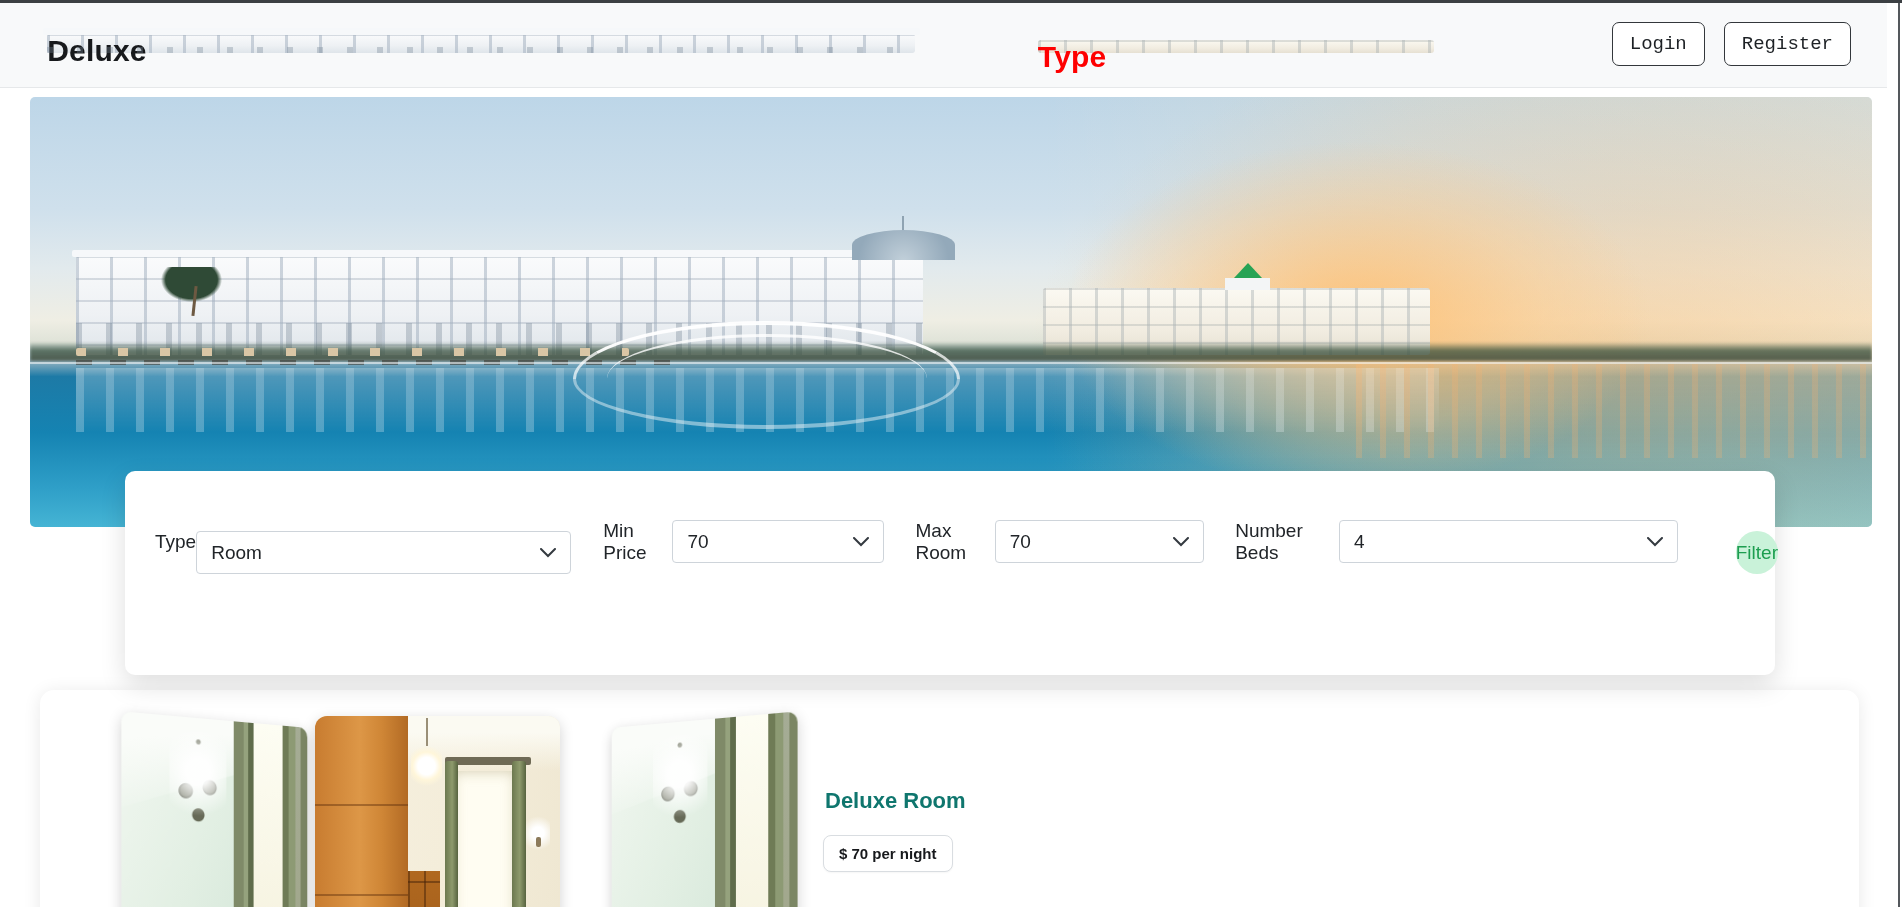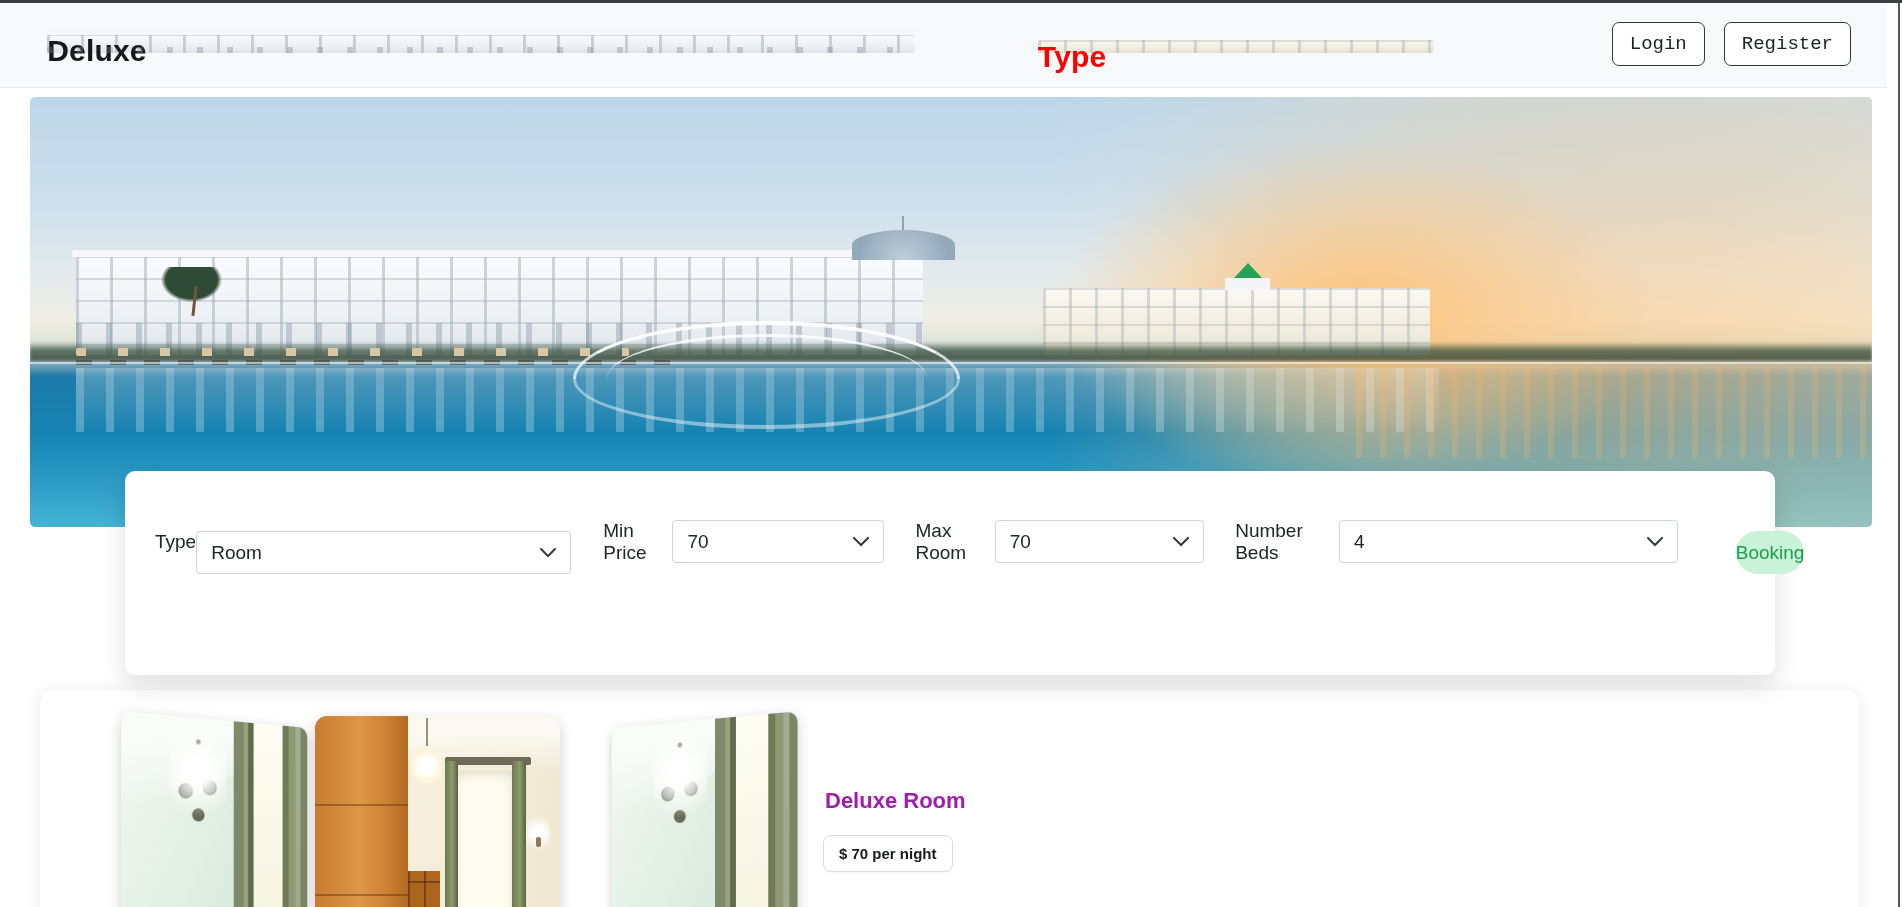--- a/index.html
+++ b/index.html
@@ -130,21 +130,21 @@
   .md-win { position:absolute; left:56%; top:16%; width:26%; height:66%; border-radius:3px;
       background:linear-gradient(180deg,#fffdf2 0 62%,#f1ecd6 100%);
       box-shadow:inset 0 0 14px rgba(185,175,135,.65); }
   .md-drape { position:absolute; top:13%; width:5.5%; height:71%; border-radius:3px;
       background:linear-gradient(90deg,#6c784f,#8e9a6c 55%,#57633f); }
   .md-rod { position:absolute; left:53%; top:12%; width:35%; height:2.2%; background:#6f6a55; border-radius:2px; }
   .md-sconce { position:absolute; left:86%; top:29%; width:10%; height:11%;
       background:radial-gradient(circle at 50% 45%, #ffffff 25%, rgba(255,255,255,0) 70%); }
   .md-sconce::after { content:''; position:absolute; left:44%; top:55%; width:5px; height:10px; background:#8c7a5a; border-radius:2px; }
 
-  .room-title { position:absolute; left:785px; top:98px; font-size:22px; font-weight:bold; color:#a21caf; }
+  .room-title { position:absolute; left:785px; top:98px; font-size:22px; font-weight:bold; color:#0f766e; }
   .price-badge { position:absolute; left:783px; top:145px; padding:9px 15px; border:1px solid #d9dde1;
                  border-radius:8px; background:#fff; font-size:15px; font-weight:bold; color:#17191c;
                  box-shadow:0 1px 2px rgba(0,0,0,.04);text-align:center; }
   .book-btn { position:absolute; left:1497px; top:165px; width:293px; height:49px; border:none; border-radius:25px;
               background:linear-gradient(180deg,#c4f2d4,#a8e9c0); color:#219653; font-size:21px; cursor:pointer;
               box-shadow:0 0 36px 12px rgba(150,238,180,.55); font-family:"Liberation Sans","DejaVu Sans",sans-serif; }
 </style>
 </head>
 <body>
 
@@ -219,21 +219,21 @@
     </div>
     <div class="fgroup g4">
       <span class="flabel">Number Beds</span>
       <div class="sel w-lg">
         <span>4</span>
         <svg width="16" height="10" viewBox="0 0 16 10">
             <path d="M1 1 L8 8 L15 1" fill="none" stroke="#343a40" stroke-width="2" stroke-linecap="round"></path>
           </svg>
       </div>
     </div>
-    <button class="filter-btn">Booking</button>
+    <button class="filter-btn">Filter</button>
   </div>
 </section>
 
 <section class="room-card">
   <div class="ph ph-left interior">
     <div class="in-ceil"></div>
     <div class="in-chand"></div>
     <div class="in-curt"></div>
 
   </div>

